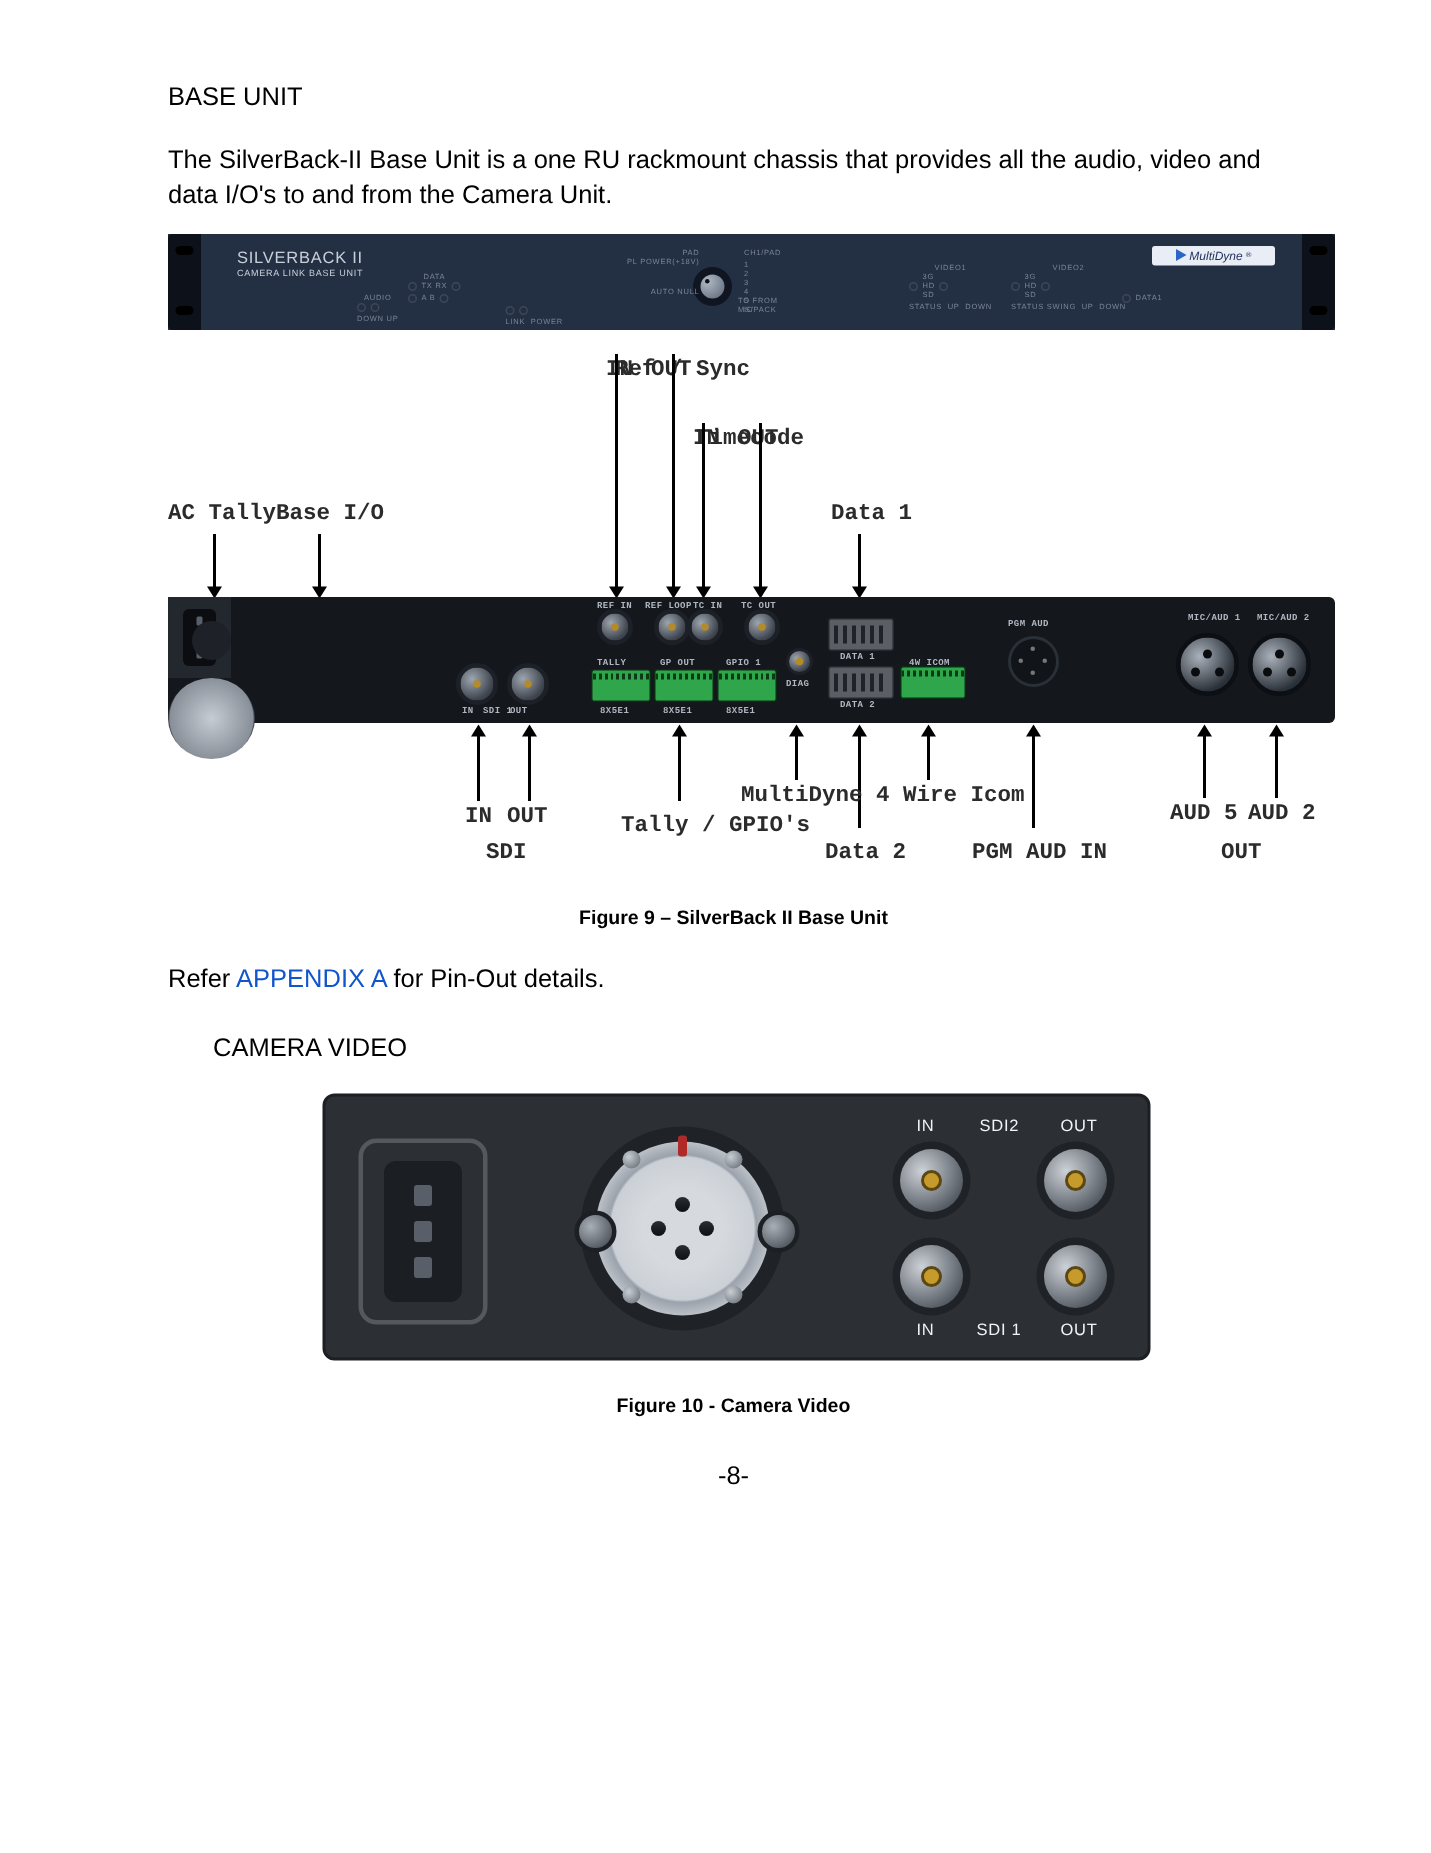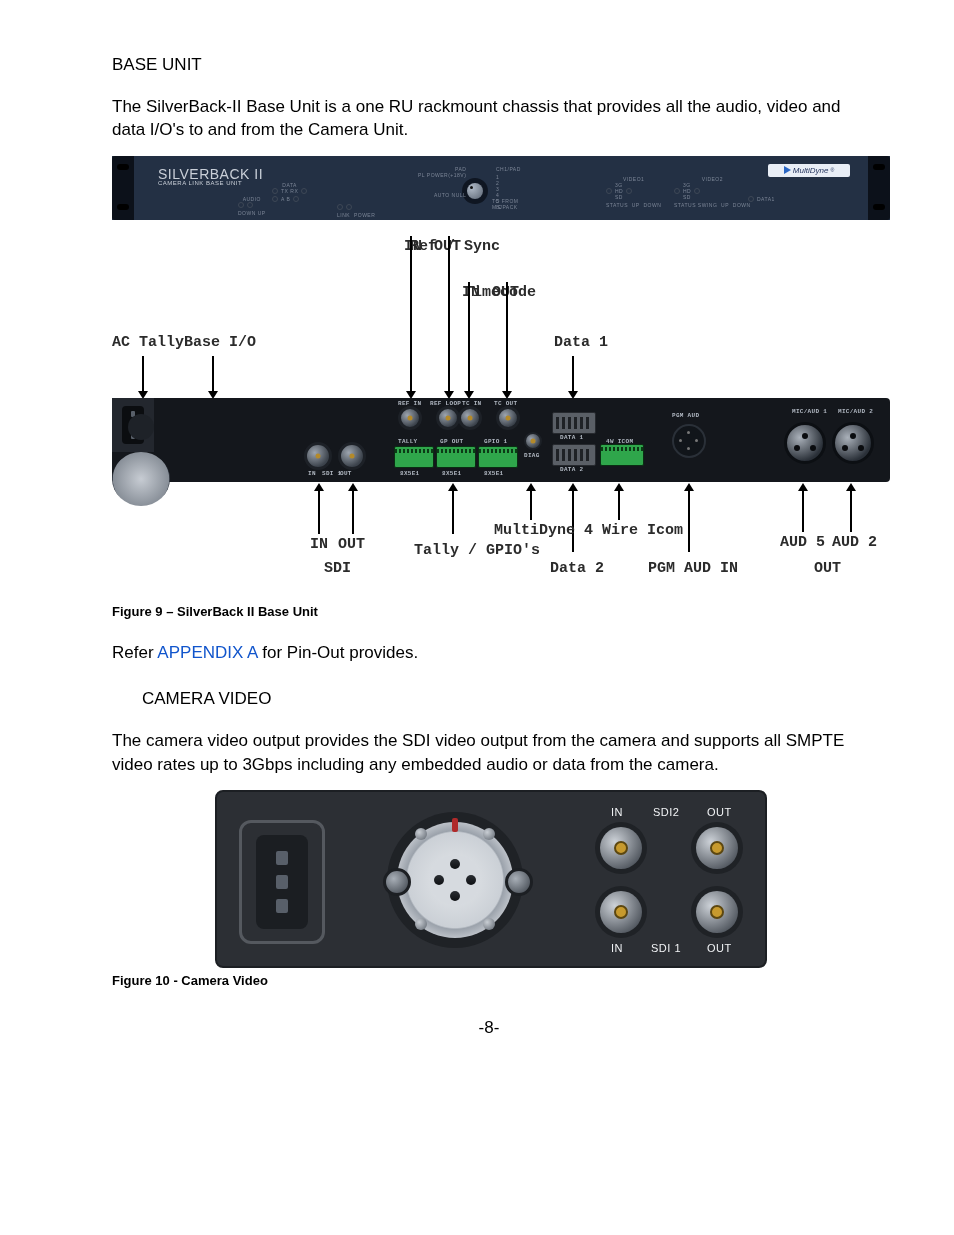--- a/index.html
+++ b/index.html
@@ -24,21 +24,21 @@
   }
   .body-text {
     font-size: 17px;
     line-height: 1.38;
     margin: 0 0 14px 0;
   }
   .link {
     color: #1155cc;
   }
   .fig-caption {
-    text-align: left;
+    text-align: center;
     font-size: 13px;
     font-weight: bold;
     margin: 14px 0 22px 0;
   }
   .page-num {
     text-align: center;
     font-size: 17px;
     margin-top: 30px;
   }
 
@@ -67,21 +67,21 @@
     margin: 8px auto 34px auto;
   }
   .ear .slot.bot { margin-top: 0; }
   .fp-text {
     position: absolute;
     color: #c9cfd8;
     font-size: 6px;
     letter-spacing: .5px;
     white-space: nowrap;
   }
-  .fp-text.main { font-size: 14px; top: 10px; left: 46px; }
+  .fp-text.main { font-size: 11px; top: 10px; left: 46px; }
   .fp-text.sub { top: 24px; left: 46px; }
   .mdyn {
     position: absolute;
     top: 8px; right: 40px;
     width: 82px; height: 13px;
     background: #e9eef6;
     display: flex; align-items: center; justify-content: center;
     border-radius: 2px;
   }
   .mdyn-inner {
@@ -578,26 +578,25 @@
       <span class="co-label" style="left:536px;top:78px">PGM AUD IN</span>
       <span class="co-label" style="left:668px;top:52px">AUD 5</span>
       <span class="co-label" style="left:720px;top:52px">AUD 2</span>
       <span class="co-label" style="left:702px;top:78px">OUT</span>
     </div>
   </div>
 
   <div class="fig-caption">Figure 9 – SilverBack II Base Unit</div>
 
   <p class="body-text">
-    <span>Refer </span><span class="link">APPENDIX A</span><span> for Pin-Out provides.</span>
+    <span>Refer </span><span class="link">APPENDIX A</span><span> for Pin-Out details.</span>
   </p>
 
   <div class="h-sub">CAMERA VIDEO</div>
 
-  <p class="body-text">The camera video output provides the SDI video output from the camera and supports all SMPTE video rates up to 3Gbps including any embedded audio or data from the camera.</p>
 
   <div class="fig10">
     <div class="cv-panel">
       <div class="cv-iec">
         <div class="inner">
             <div class="pin"></div>
             <div class="pin"></div>
             <div class="pin"></div>
           </div>
       </div>
@@ -635,16 +634,16 @@
         </div>
       <div class="cv-bnc" style="top:94px;left:474px">
           <div class="r"></div>
         </div>
       <span class="cv-label" style="top:150px;left:394px">IN</span>
       <span class="cv-label" style="top:150px;left:434px">SDI 1</span>
       <span class="cv-label" style="top:150px;left:490px">OUT</span>
     </div>
   </div>
 
-  <div class="fig-caption" style="margin-top:5px">Figure 10 - Camera Video</div>
+  <div class="fig-caption" style="margin-top:22px">Figure 10 - Camera Video</div>
 
   <div class="page-num">-8-</div>
 </div>
 
 </body></html>

